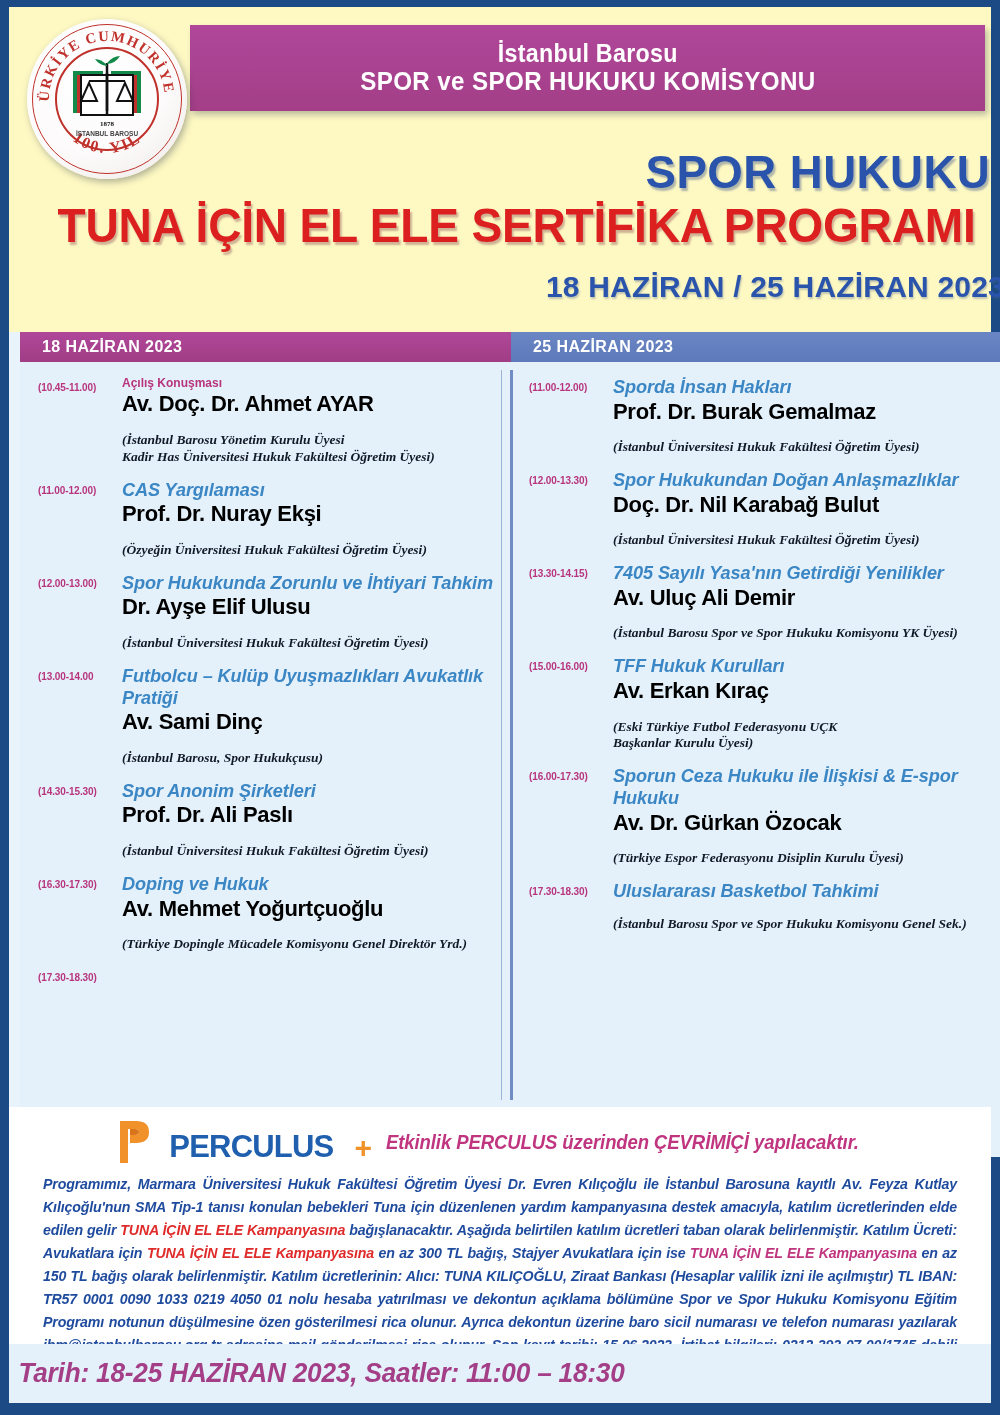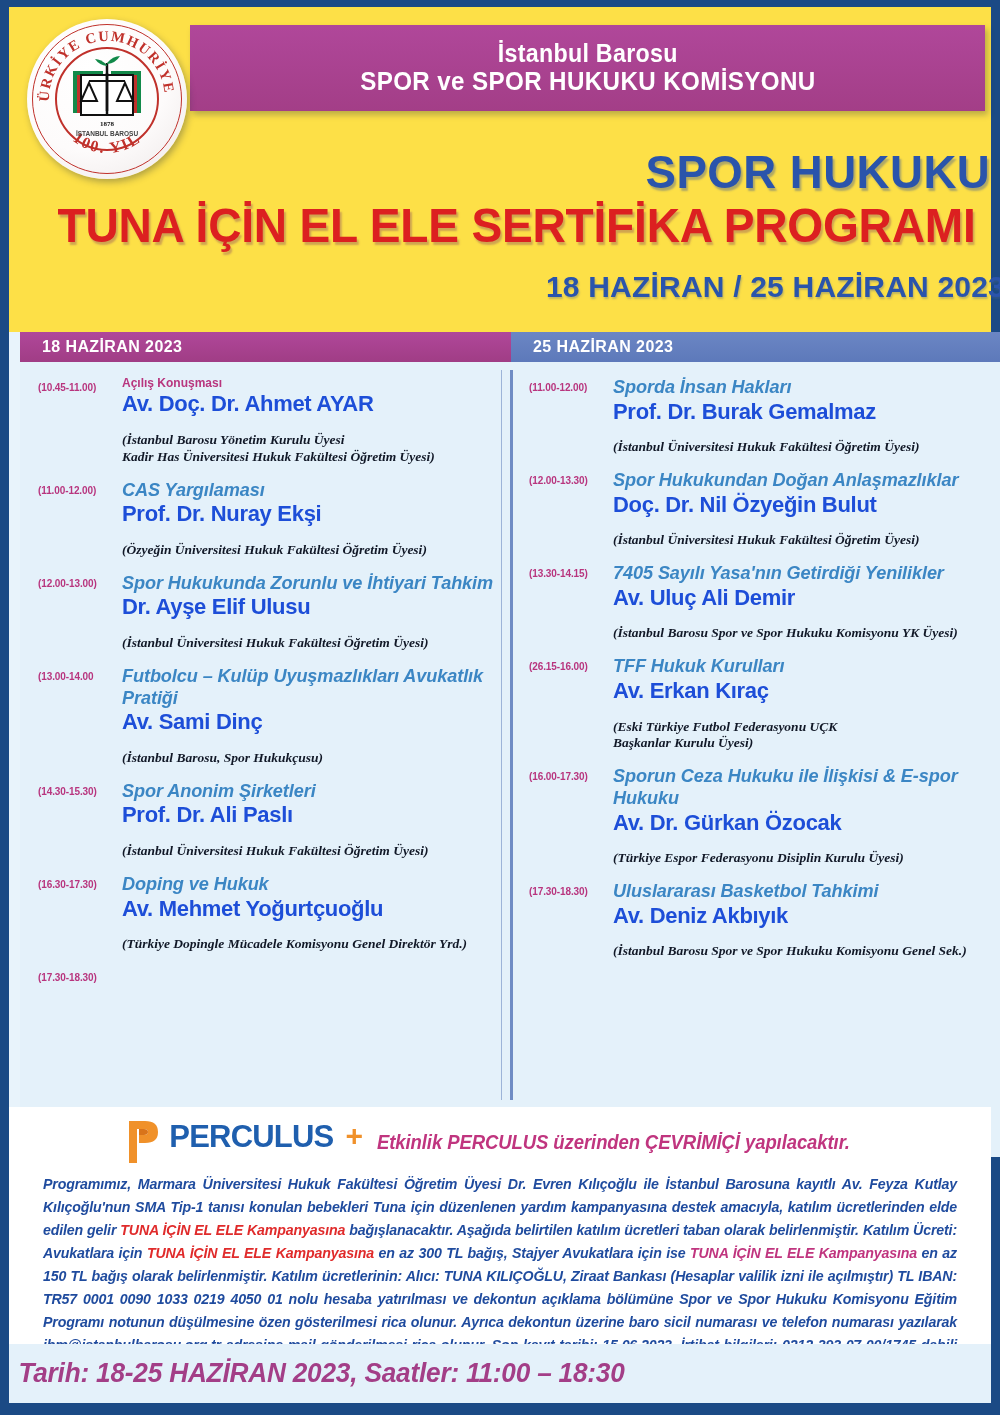--- a/index.html
+++ b/index.html
@@ -23,21 +23,21 @@
   
   .rail-left  { position:absolute; left:0;  top:0; width:9px;  height:1415px; background:#1b4a85; }
   .rail-right { position:absolute; right:0; top:0; width:9px;  height:1415px; background:#1b4a85; }
   .rail-top   { position:absolute; left:0;  top:0; width:1000px; height:7px; background:#1b4a85; }
   .rail-bottom{ position:absolute; left:0;  bottom:0; width:1000px; height:12px; background:#1b4a85; }
 
   
   .header-zone {
     position: absolute;
     left: 9px; top: 7px; width: 982px; height: 325px;
-    background: #fde047;
+    background: #fef9c3;
   }
 
   .header-banner {
     position: absolute;
     left: 181px; top: 18px;
     width: 795px; height: 86px;
     background: #a83f8b;
     background: linear-gradient(180deg,#b0479a 0%, #a33e87 100%);
     box-shadow: 3px 4px 6px rgba(20,40,70,.28);
     display: flex; flex-direction: column;
@@ -178,21 +178,21 @@
     color: #3b86c4;
     font-size: 18.5px;
     font-weight: 700;
     font-style: italic;
     line-height: 1.18;
     letter-spacing: -.1px;
     transform: scaleX(.98);
     transform-origin: left;
   }
   .speaker {
-    color: #1d4ed8;
+    color: #000000;
     font-size: 22px;
     font-weight: 800;
     line-height: 1.2;
     letter-spacing: -.3px;
     margin-top: 1px;
   }
   .affil {
     font-family: "Liberation Serif", serif;
     font-style: italic;
     font-weight: 700;
@@ -210,21 +210,21 @@
     background: #ffffff;
   }
 
   .perculus-row {
     display: flex;
     align-items: center;
     justify-content: center;
     gap: 14px;
     padding-top: 12px;
   }
-  .perculus-logo { display: flex; align-items: flex-start; gap: 10px; }
+  .perculus-logo { display: flex; align-items: flex-end; gap: 19px; }
   .perculus-logo svg { display:block; }
   .perculus-word {
     color: #1f5fae;
     font-size: 31px;
     font-weight: 800;
     letter-spacing: -.8px;
   }
   .perculus-plus {
     color: #f0912a;
     font-size: 30px;
@@ -398,53 +398,52 @@
             <div class="detail">
               <div class="topic">Sporda İnsan Hakları</div>
               <div class="speaker">Prof. Dr. Burak Gemalmaz</div>
               <div class="affil">(İstanbul Üniversitesi Hukuk Fakültesi Öğretim Üyesi)</div>
             </div>
           </div>
           <div class="session">
             <div class="time">(12.00-13.30)</div>
             <div class="detail">
               <div class="topic">Spor Hukukundan Doğan Anlaşmazlıklar</div>
-              <div class="speaker">Doç. Dr. Nil Özyeğin Bulut</div>
+              <div class="speaker">Doç. Dr. Nil Karabağ Bulut</div>
               <div class="affil">(İstanbul Üniversitesi Hukuk Fakültesi Öğretim Üyesi)</div>
             </div>
           </div>
           <div class="session">
             <div class="time">(13.30-14.15)</div>
             <div class="detail">
               <div class="topic">7405 Sayılı Yasa'nın Getirdiği Yenilikler</div>
               <div class="speaker">Av. Uluç Ali Demir</div>
               <div class="affil">(İstanbul Barosu Spor ve Spor Hukuku Komisyonu YK Üyesi)</div>
             </div>
           </div>
           <div class="session">
-            <div class="time">(26.15-16.00)</div>
+            <div class="time">(15.00-16.00)</div>
             <div class="detail">
               <div class="topic">TFF Hukuk Kurulları</div>
               <div class="speaker">Av. Erkan Kıraç</div>
               <div class="affil">(Eski Türkiye Futbol Federasyonu UÇK<br>Başkanlar Kurulu Üyesi)</div>
             </div>
           </div>
           <div class="session">
             <div class="time">(16.00-17.30)</div>
             <div class="detail">
               <div class="topic">Sporun Ceza Hukuku ile İlişkisi &amp; E-spor Hukuku</div>
               <div class="speaker">Av. Dr. Gürkan Özocak</div>
               <div class="affil">(Türkiye Espor Federasyonu Disiplin Kurulu Üyesi)</div>
             </div>
           </div>
           <div class="session">
             <div class="time">(17.30-18.30)</div>
             <div class="detail">
               <div class="topic">Uluslararası Basketbol Tahkimi</div>
-              <div class="speaker">Av. Deniz Akbıyık</div>
               <div class="affil">(İstanbul Barosu Spor ve Spor Hukuku Komisyonu Genel Sek.)</div>
             </div>
           </div>
         </div>
     </div>
   </div>
 
   <div class="bottom">
 
     <div class="perculus-row">

